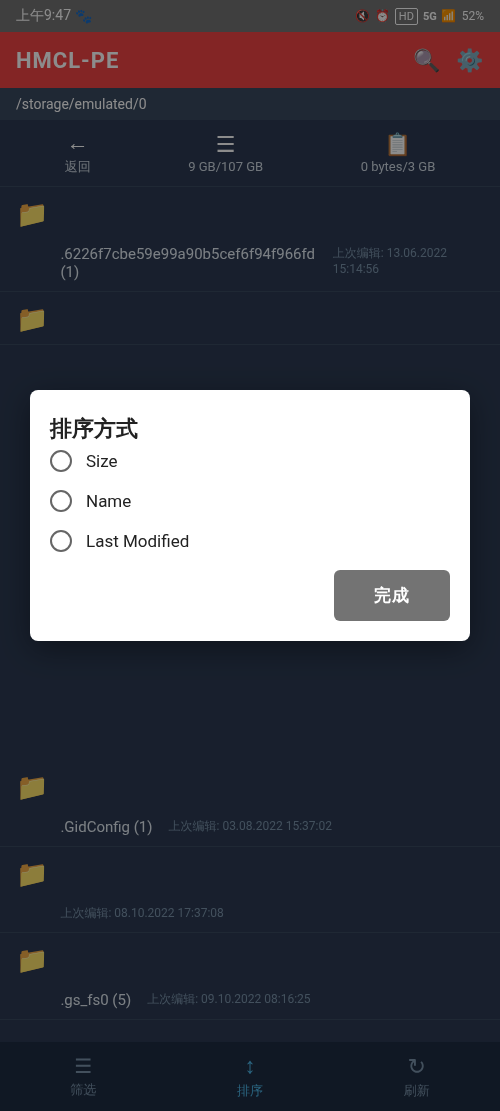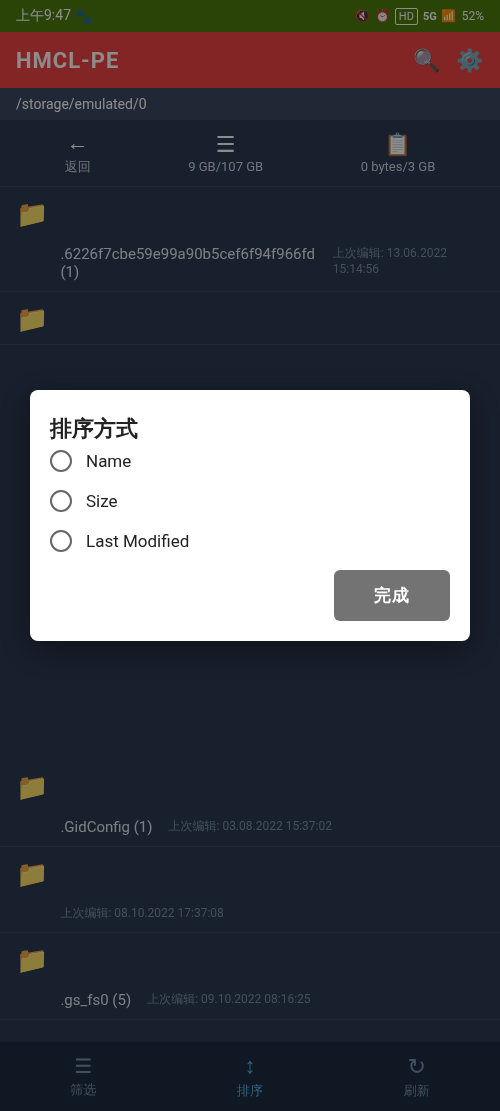--- a/index.html
+++ b/index.html
@@ -8,21 +8,21 @@
       width: 500px;
       min-height: 1111px;
       font-family: 'Roboto', Arial, sans-serif;
       background: #2c3a52;
       position: relative;
       overflow-x: hidden;
     }
 
     
     .status-bar {
-      background: #4d7c0f;
+      background: #737373;
       color: #fff;
       font-size: 14px;
       padding: 6px 16px;
       display: flex;
       align-items: center;
       justify-content: space-between;
       height: 32px;
     }
     .status-left { display: flex; align-items: center; gap: 4px; }
     .status-right { display: flex; align-items: center; gap: 5px; font-size: 12px; }
@@ -250,26 +250,26 @@
   </div>
 </div>
 
 <div class="overlay"></div>
 
 <div class="dialog">
   <div class="dialog-title">排序方式</div>
 
   <div class="radio-option">
     <div class="radio-circle"></div>
-    <span class="radio-label">Name</span>
+    <span class="radio-label">Size</span>
   </div>
 
   <div class="radio-option">
     <div class="radio-circle"></div>
-    <span class="radio-label">Size</span>
+    <span class="radio-label">Name</span>
   </div>
 
   <div class="radio-option">
     <div class="radio-circle"></div>
     <span class="radio-label">Last Modified</span>
   </div>
 
   <div class="dialog-footer">
     <button class="btn-done">完成</button>
   </div>

